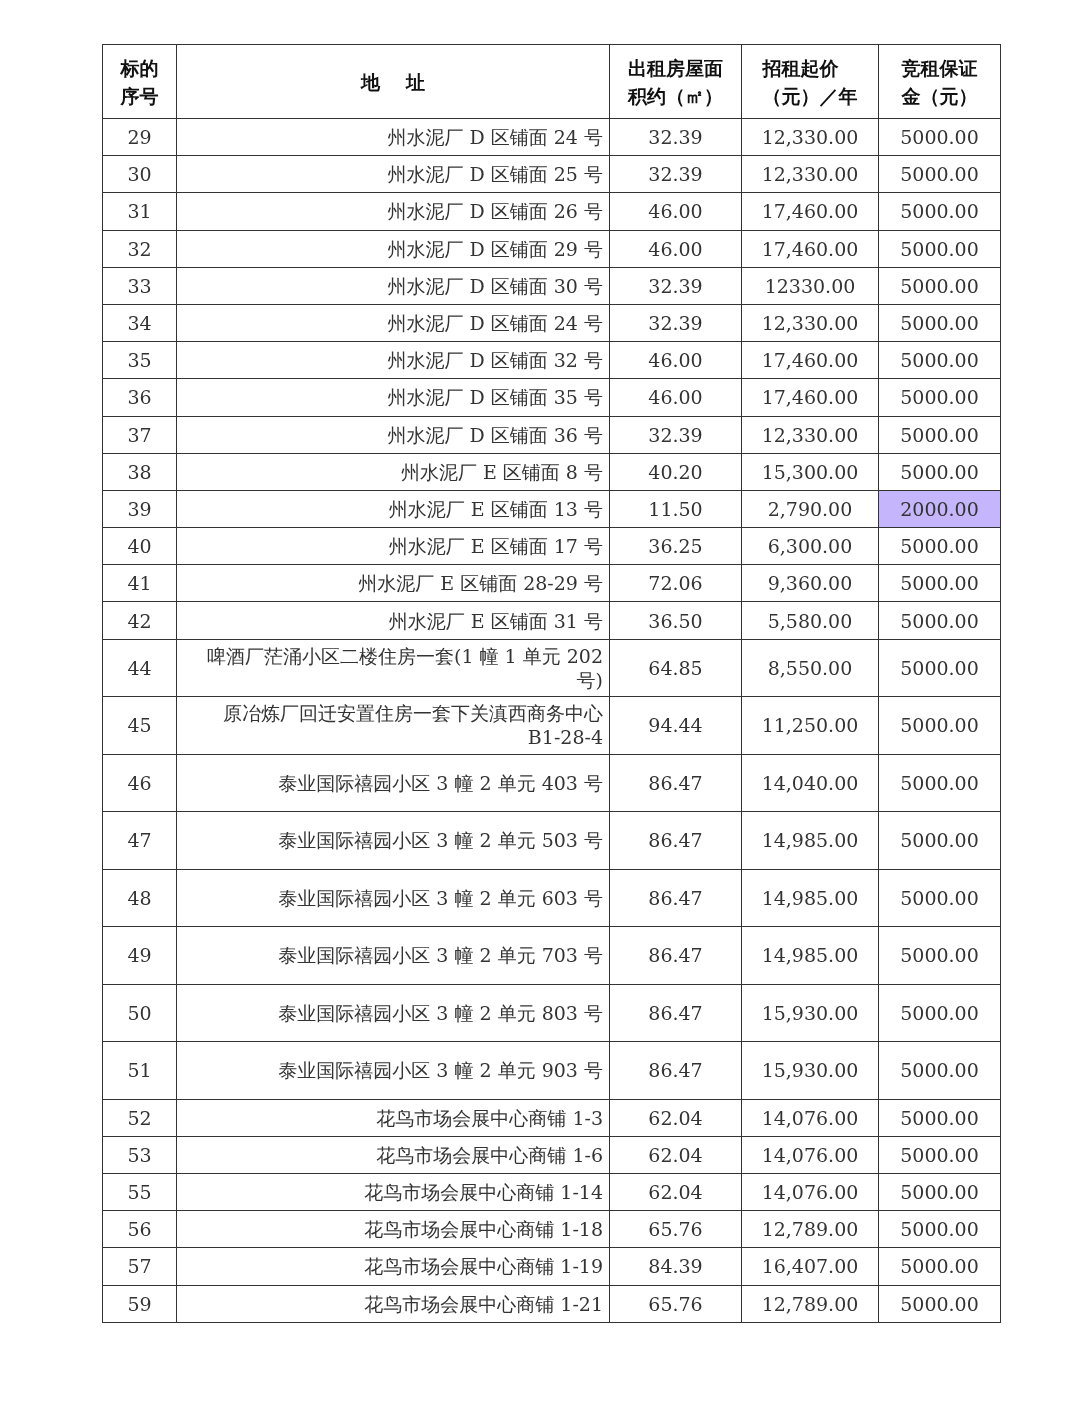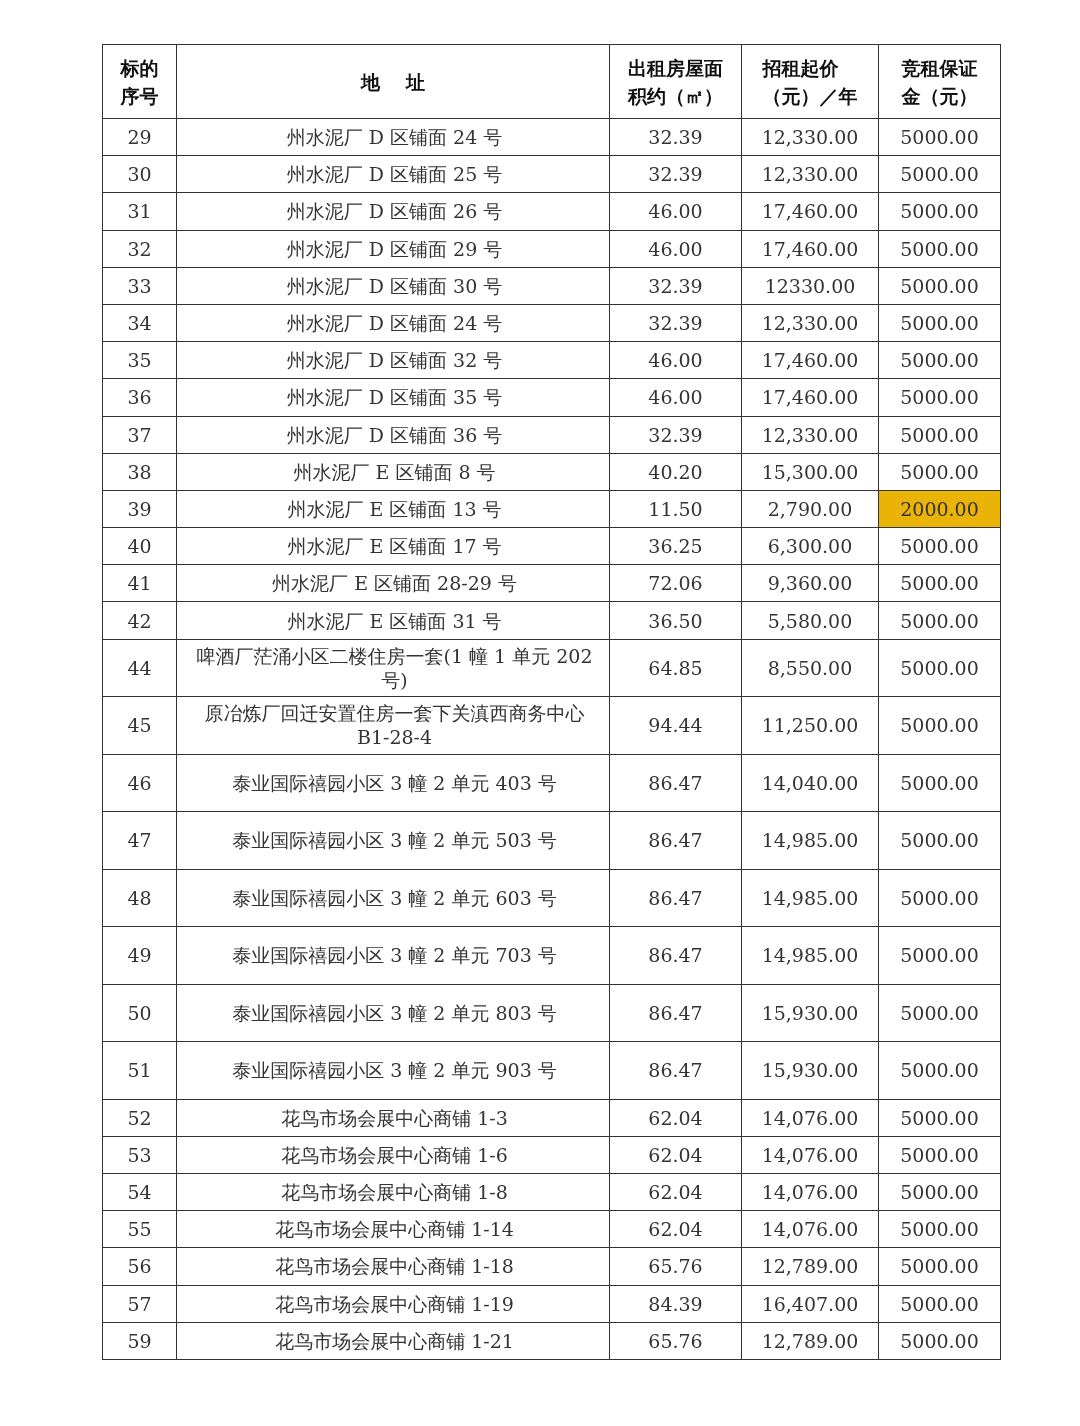--- a/index.html
+++ b/index.html
@@ -54,29 +54,29 @@
     th.addr-h .spaced {
       letter-spacing: 26px;
       margin-right: -26px;
     }
     td {
       height: 36.2px;
       text-align: center;
       color: #333;
     }
     td.addr {
-      text-align: center;
+      text-align: right;
       padding-left: 9px;
       padding-right: 6px;
     }
     tr.tall td {
       height: 56.5px;
     }
     td.shaded {
-      background: #eab308;
+      background: #c4b5fd;
     }
   </style>
 </head>
 <body>
 
 <div class="table-wrap">
   <table>
     <colgroup>
       <col class="c-no">
         <col class="c-addr">
@@ -278,27 +278,20 @@
           <td>5000.00</td>
         </tr>
         <tr>
           <td>53</td>
           <td class="addr">花鸟市场会展中心商铺 1-6</td>
           <td>62.04</td>
           <td>14,076.00</td>
           <td>5000.00</td>
         </tr>
         <tr>
-          <td>54</td>
-          <td class="addr">花鸟市场会展中心商铺 1-8</td>
-          <td>62.04</td>
-          <td>14,076.00</td>
-          <td>5000.00</td>
-        </tr>
-        <tr>
           <td>55</td>
           <td class="addr">花鸟市场会展中心商铺 1-14</td>
           <td>62.04</td>
           <td>14,076.00</td>
           <td>5000.00</td>
         </tr>
         <tr>
           <td>56</td>
           <td class="addr">花鸟市场会展中心商铺 1-18</td>
           <td>65.76</td>

